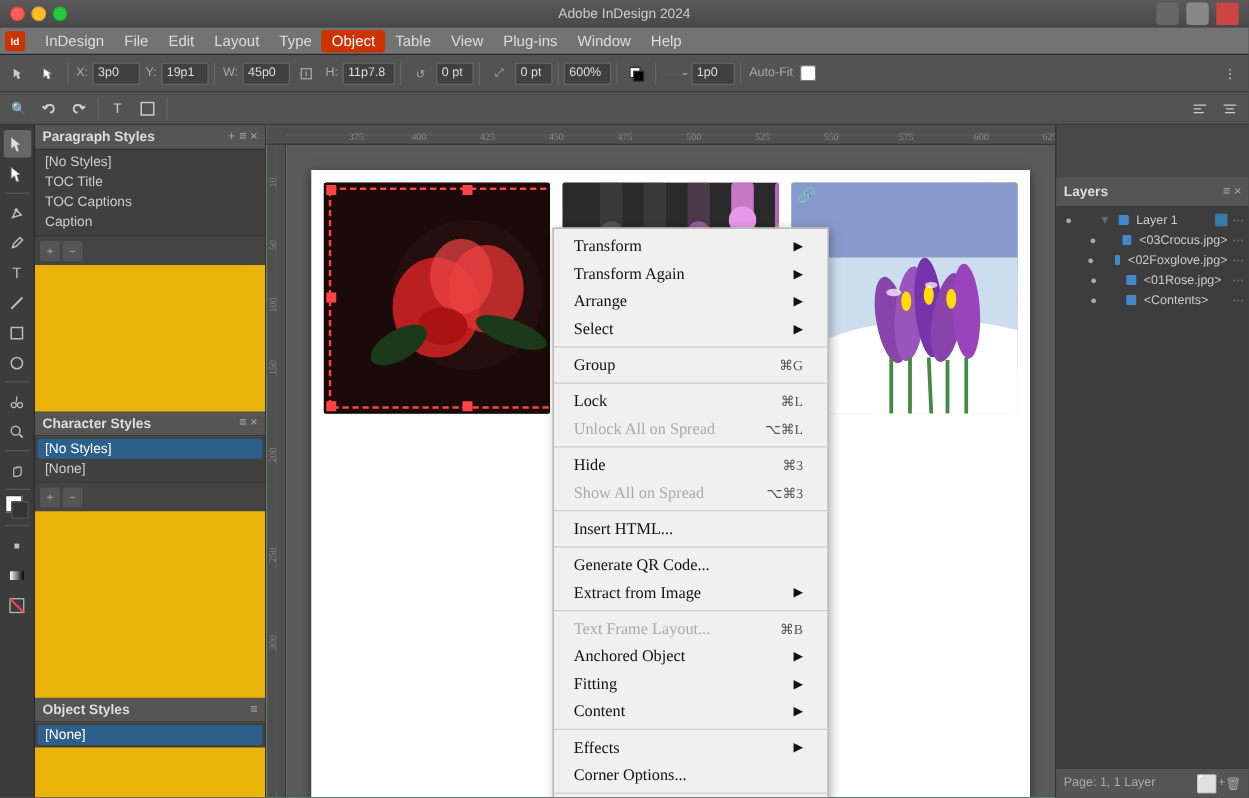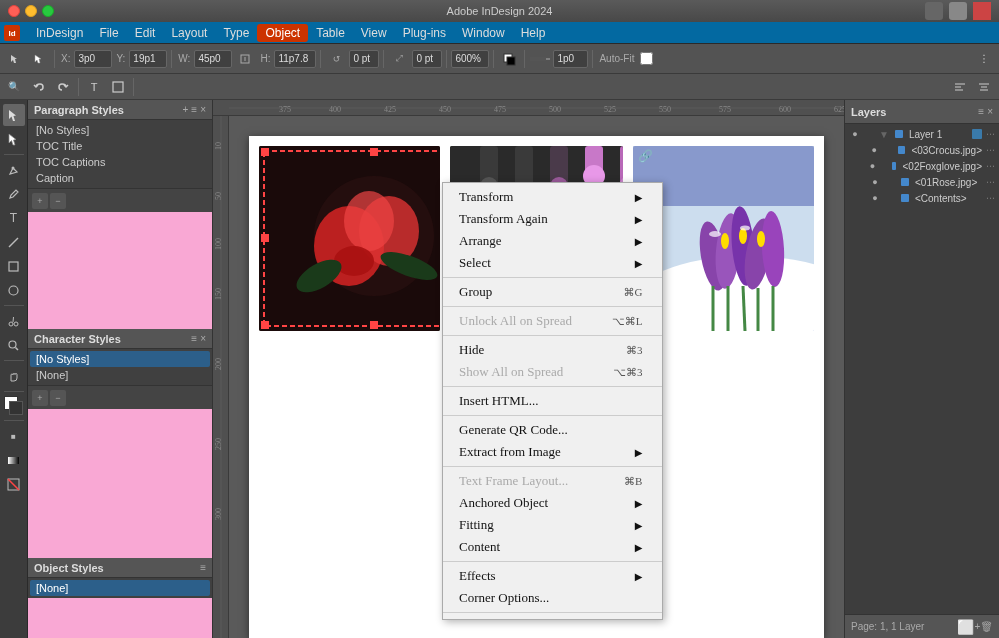--- a/index.html
+++ b/index.html
@@ -44,21 +44,21 @@
     }
     .title-bar-icons {
       margin-left: auto;
       display: flex;
       gap: 8px;
     }
 
     
     .menu-bar {
       height: 22px;
-      background: #0369a1;
+      background: #737373;
       display: flex;
       align-items: center;
       padding: 0 4px;
       border-bottom: 1px solid #2a2a2a;
     }
     .menu-bar-app {
       display: flex;
       align-items: center;
       gap: 2px;
       margin-right: 8px;
@@ -150,21 +150,21 @@
 
     
     .main-layout {
       display: flex;
       height: calc(638px - 22px - 22px - 30px - 26px);
     }
 
     
     .left-panel {
       width: 185px;
-      background: #f9a8d4;
+      background: #eab308;
       border-right: 1px solid #333;
       display: flex;
       flex-direction: column;
       overflow: hidden;
     }
 
     
     .tools-sidebar {
       width: 28px;
       background: #3c3c3c;
@@ -318,20 +318,21 @@
       width: 155px;
       background: #484848;
       border-left: 1px solid #333;
       display: flex;
       flex-direction: column;
     }
     .layers-panel {
       flex: 1;
       display: flex;
       flex-direction: column;
+      margin-top: 42px;
     }
     .layers-header {
       height: 24px;
       background: #555;
       display: flex;
       align-items: center;
       padding: 0 6px;
       border-bottom: 1px solid #333;
       justify-content: space-between;
     }
@@ -868,20 +869,24 @@
           <div class="dropdown-item">
             <span>Select</span>
             <span class="dropdown-arrow">▶</span>
           </div>
           <div class="dropdown-separator"></div>
           <div class="dropdown-item">
             <span>Group</span>
             <span class="shortcut">⌘G</span>
           </div>
           <div class="dropdown-separator"></div>
+          <div class="dropdown-item">
+            <span>Lock</span>
+            <span class="shortcut">⌘L</span>
+          </div>
           <div class="dropdown-item disabled">
             <span>Unlock All on Spread</span>
             <span class="shortcut">⌥⌘L</span>
           </div>
           <div class="dropdown-separator"></div>
           <div class="dropdown-item">
             <span>Hide</span>
             <span class="shortcut">⌘3</span>
           </div>
           <div class="dropdown-item disabled">

